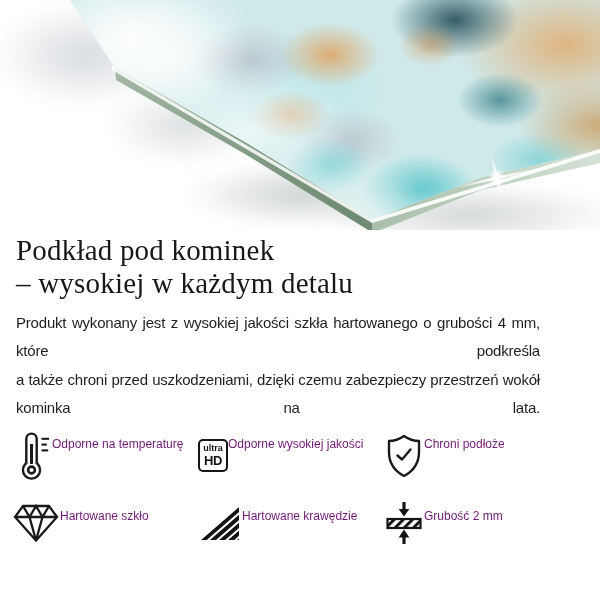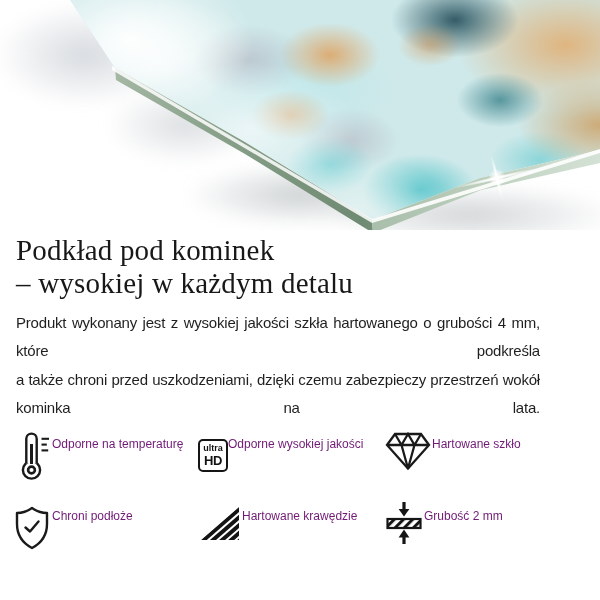--- a/index.html
+++ b/index.html
@@ -139,38 +139,38 @@
     <div class="feature row1">
       <div class="icon-box">
         <div class="uhd-box">
           <span class="uhd-top">ultra</span>
           <span class="uhd-bottom">HD</span>
         </div>
       </div>
       <span class="label">Odporne wysokiej jakości</span>
     </div>
 
+    <div class="feature row1">
+      <div class="icon-box">
+        <svg class="ic" width="40" height="46" viewBox="0 0 40 46" fill="none" stroke="#1a1a1a">
+          <path d="M20 3 C25 6.5 30.5 8 35 8 L35 19 C35 31 28.5 38.5 20 43 C11.5 38.5 5 31 5 19 L5 8 C9.5 8 15 6.5 20 3 Z" stroke-width="2.4" stroke-linejoin="round"></path>
+          <polyline points="13.5,22.5 18,26.5 26.5,16.5" stroke-width="2.4" stroke-linecap="round" stroke-linejoin="round"></polyline>
+        </svg>
+      </div>
+      <span class="label">Chroni podłoże</span>
+    </div>
+
     <div class="feature row2">
       <div class="icon-box">
         <svg class="ic" width="48" height="42" viewBox="0 0 48 42" fill="none" stroke="#1a1a1a" stroke-width="2.3" stroke-linejoin="miter">
           <path d="M11 4 L37 4 L45 15 L24 38.5 L3 15 Z"></path>
           <path d="M3 15 L45 15 M11 4 L17.5 15 L24 4 L30.5 15 L37 4 M17.5 15 L24 38.5 M30.5 15 L24 38.5"></path>
         </svg>
       </div>
       <span class="label">Hartowane szkło</span>
-    </div>
-
-    <div class="feature row1">
-      <div class="icon-box">
-        <svg class="ic" width="40" height="46" viewBox="0 0 40 46" fill="none" stroke="#1a1a1a">
-          <path d="M20 3 C25 6.5 30.5 8 35 8 L35 19 C35 31 28.5 38.5 20 43 C11.5 38.5 5 31 5 19 L5 8 C9.5 8 15 6.5 20 3 Z" stroke-width="2.4" stroke-linejoin="round"></path>
-          <polyline points="13.5,22.5 18,26.5 26.5,16.5" stroke-width="2.4" stroke-linecap="round" stroke-linejoin="round"></polyline>
-        </svg>
-      </div>
-      <span class="label">Chroni podłoże</span>
     </div>
 
     <div class="feature row2">
       <div class="icon-box">
         <svg class="ic" width="44" height="38" viewBox="0 0 44 38">
           <defs>
               <clipPath id="triClip">
                 <polygon points="3,36 41,3 41,36"></polygon>
               </clipPath>
             </defs>

